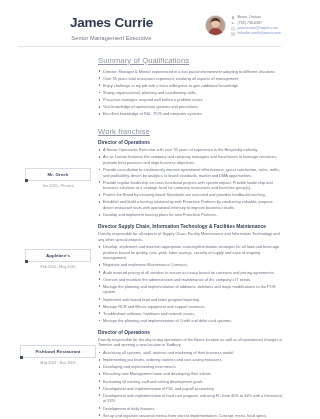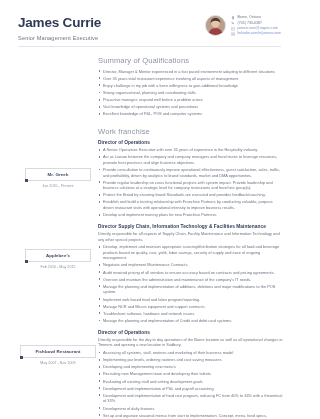--- a/index.html
+++ b/index.html
@@ -6,21 +6,21 @@
   html, body {
     width:297px; height:419px;
     background:#ffffff;
     font-family:"Liberation Sans", sans-serif;
     color:#4a4a55;
     overflow:hidden;
   }
   .page { position:relative; width:297px; height:419px; background:#fff; }
 
   
-  .header { position:relative; padding:14px 16px 0 18px; display:flex; align-items:flex-start; }
+  .header { position:relative; padding:14px 16px 0 18px; display:flex; align-items:flex-start;text-align:center; }
   .header-left { flex:1; padding-top:2px; }
   .name {
     font-size:13.5px; font-weight:bold; letter-spacing:-0.2px;
     color:#2f3a56; line-height:1.1;
   }
   .subtitle {
     margin-top:4px; font-size:5.6px; color:#6e7484;
     letter-spacing:0.15px; line-height:1.2;
   }
 
@@ -61,21 +61,21 @@
   .job-box::after {
     content:""; position:absolute; left:-1.5px; bottom:-2.5px;
     width:3px; height:3px; background:#3f4a66;
   }
   .job-name { font-size:4.4px; font-weight:bold; color:#3a4560; letter-spacing:0.1px; }
   .job-dates { margin-top:3px; font-size:3.6px; color:#8b909d; text-align:center; letter-spacing:0.05px; }
 
   
   .section-title {
     font-size:7.6px; color:#8f96a6; font-weight:normal;
-    letter-spacing:0.1px; margin-bottom:4px;
+    letter-spacing:0.1px; margin-bottom:4px;text-decoration:underline;
   }
   .role-title {
     font-size:4.8px; font-weight:bold; color:#343e58;
     margin-bottom:2.2px; letter-spacing:0.05px;
   }
   .role-intro {
     font-size:3.9px; color:#6b7181; line-height:1.45;
     margin-bottom:2px;
   }
   ul.bullets { list-style:none; margin:0 0 6px 0; padding:0; }

